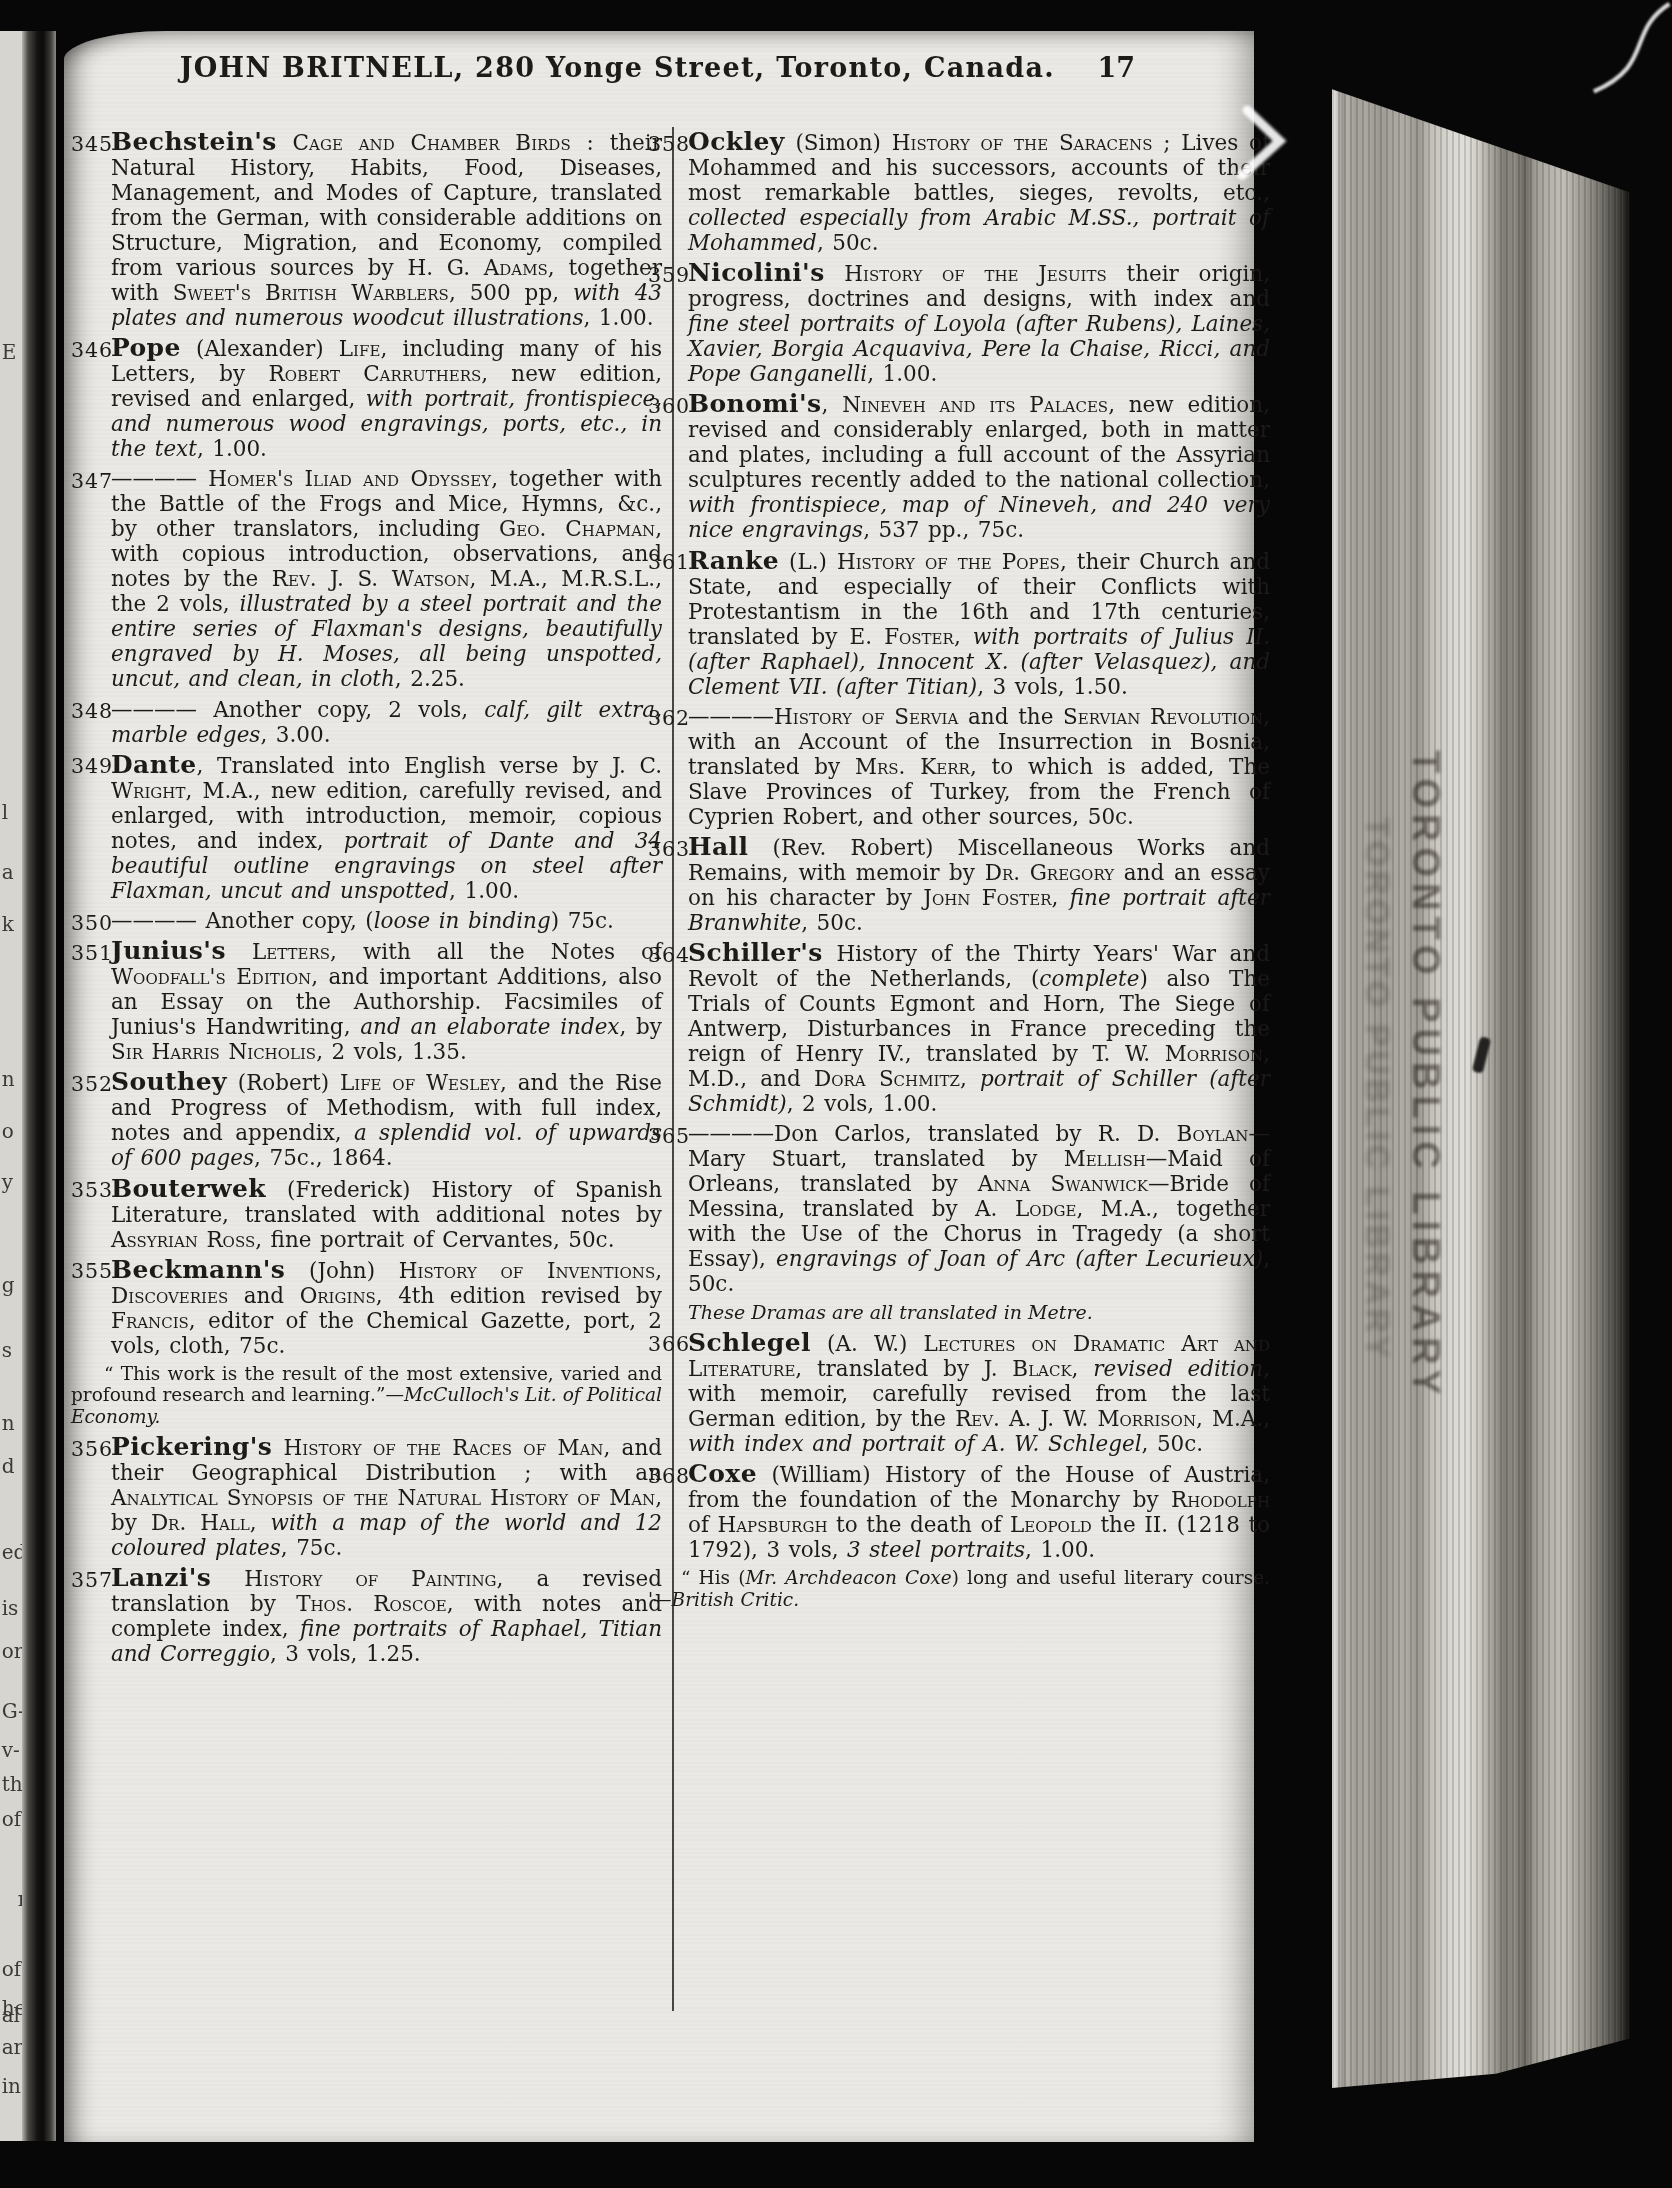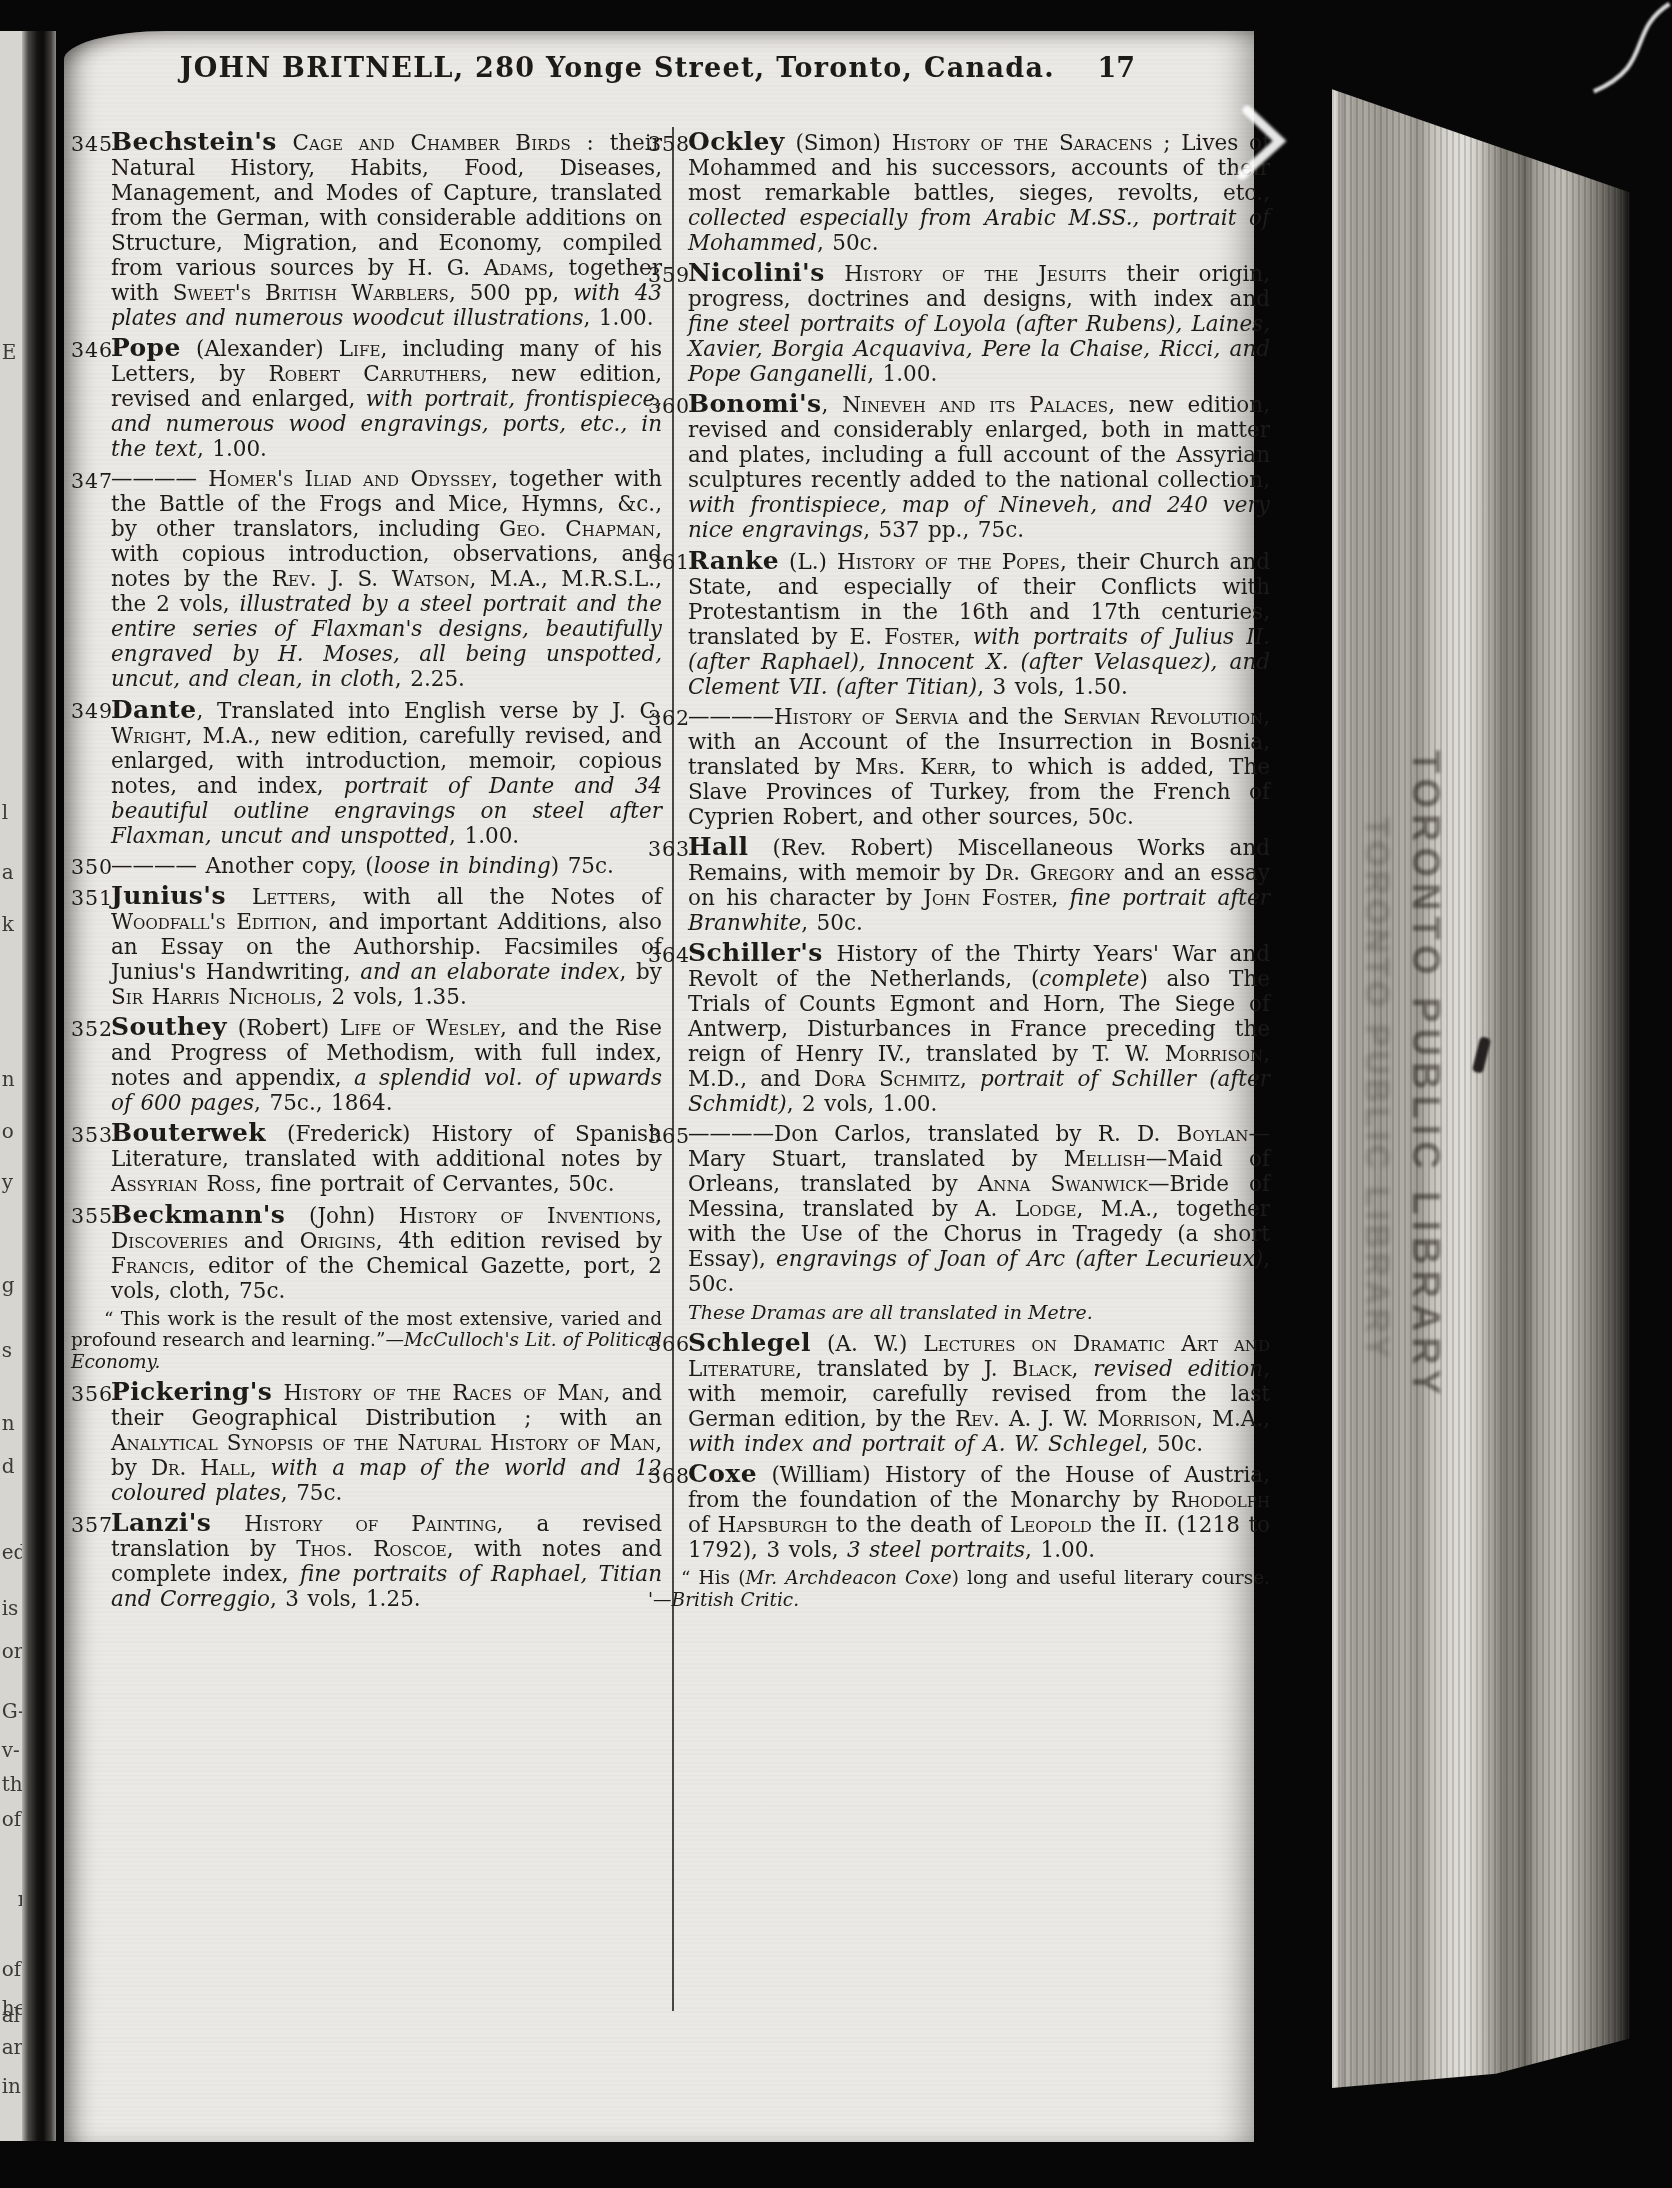--- a/index.html
+++ b/index.html
@@ -95,20 +95,21 @@
   <div id="page">
     <div id="page-header">
       <div id="header-title">JOHN BRITNELL, 280 Yonge Street, Toronto, Canada.</div>
       <div id="page-number">17</div>
     </div>
     <div id="col-divider"></div>
     <div class="col" id="col-left">
         <div class="entry"><span class="num">345</span><span><span class="sg-b">Bechstein's</span><span class="sg-sc"> Cage and Chamber Birds</span><span class="sg-n"> : their Natural History, Habits, Food, Diseases, Management, and Modes of Capture, translated from the German, with considerable additions on Structure, Migration, and Economy, compiled from various sources by H. G. </span><span class="sg-sc">Adams</span><span class="sg-n">, together with </span><span class="sg-sc">Sweet's British Warblers</span><span class="sg-n">, 500 pp, </span><span class="sg-i">with 43 plates and numerous woodcut illustrations</span><span class="sg-n">, 1.00.</span></span></div>
         <div class="entry"><span class="num">346</span><span><span class="sg-b">Pope</span><span class="sg-n"> (Alexander) </span><span class="sg-sc">Life</span><span class="sg-n">, including many of his Letters, by </span><span class="sg-sc">Robert Carruthers</span><span class="sg-n">, new edition, revised and enlarged, </span><span class="sg-i">with portrait, frontispiece, and numerous wood engravings, ports, etc., in the text</span><span class="sg-n">, 1.00.</span></span></div>
         <div class="entry"><span class="num">347</span><span><span class="sg-n">———— </span><span class="sg-sc">Homer's Iliad and Odyssey</span><span class="sg-n">, together with the Battle of the Frogs and Mice, Hymns, &amp;c., by other translators, including </span><span class="sg-sc">Geo. Chapman</span><span class="sg-n">, with copious introduction, observations, and notes by the </span><span class="sg-sc">Rev. J. S. Watson, M.A., M.R.S.L.</span><span class="sg-n">, the 2 vols, </span><span class="sg-i">illustrated by a steel portrait and the entire series of Flaxman's designs, beautifully engraved by H. Moses, all being unspotted, uncut, and clean, in cloth</span><span class="sg-n">, 2.25.</span></span></div>
+        <div class="entry"><span class="num">348</span><span><span class="sg-n">———— Another copy, 2 vols, </span><span class="sg-i">calf, gilt extra, marble edges</span><span class="sg-n">, 3.00.</span></span></div>
         <div class="entry"><span class="num">349</span><span><span class="sg-b">Dante</span><span class="sg-n">, Translated into English verse by </span><span class="sg-sc">J. C. Wright, M.A.</span><span class="sg-n">, new edition, carefully revised, and enlarged, with introduction, memoir, copious notes, and index, </span><span class="sg-i">portrait of Dante and 34 beautiful outline engravings on steel after Flaxman, uncut and unspotted</span><span class="sg-n">, 1.00.</span></span></div>
         <div class="entry"><span class="num">350</span><span><span class="sg-n">———— Another copy, (</span><span class="sg-i">loose in binding</span><span class="sg-n">) 75c.</span></span></div>
         <div class="entry"><span class="num">351</span><span><span class="sg-b">Junius's</span><span class="sg-sc"> Letters</span><span class="sg-n">, with all the Notes of </span><span class="sg-sc">Woodfall's Edition</span><span class="sg-n">, and important Additions, also an Essay on the Authorship. Facsimiles of Junius's Handwriting, </span><span class="sg-i">and an elaborate index</span><span class="sg-n">, by </span><span class="sg-sc">Sir Harris Nicholis</span><span class="sg-n">, 2 vols, 1.35.</span></span></div>
         <div class="entry"><span class="num">352</span><span><span class="sg-b">Southey</span><span class="sg-n"> (Robert) </span><span class="sg-sc">Life of Wesley</span><span class="sg-n">, and the Rise and Progress of Methodism, with full index, notes and appendix, </span><span class="sg-i">a splendid vol. of upwards of 600 pages</span><span class="sg-n">, 75c., 1864.</span></span></div>
         <div class="entry"><span class="num">353</span><span><span class="sg-b">Bouterwek</span><span class="sg-n"> (Frederick) History of Spanish Literature, translated with additional notes by </span><span class="sg-sc">Assyrian Ross</span><span class="sg-n">, fine portrait of Cervantes, 50c.</span></span></div>
         <div class="entry"><span class="num">355</span><span><span class="sg-b">Beckmann's</span><span class="sg-n"> (John) </span><span class="sg-sc">History of Inventions, Discoveries</span><span class="sg-n"> and </span><span class="sg-sc">Origins</span><span class="sg-n">, 4th edition revised by </span><span class="sg-sc">Francis</span><span class="sg-n">, editor of the Chemical Gazette, port, 2 vols, cloth, 75c.</span></span></div>
         <div class="note"><span><span class="sg-n">“ This work is the result of the most extensive, varied and profound research and learning.”—</span><span class="sg-i">McCulloch's Lit. of Political Economy.</span></span></div>
         <div class="entry"><span class="num">356</span><span><span class="sg-b">Pickering's</span><span class="sg-sc"> History of the Races of Man</span><span class="sg-n">, and their Geographical Distribution ; with an </span><span class="sg-sc">Analytical Synopsis of the Natural History of Man</span><span class="sg-n">, by </span><span class="sg-sc">Dr. Hall</span><span class="sg-n">, </span><span class="sg-i">with a map of the world and 12 coloured plates</span><span class="sg-n">, 75c.</span></span></div>
         <div class="entry"><span class="num">357</span><span><span class="sg-b">Lanzi's</span><span class="sg-sc"> History of Painting</span><span class="sg-n">, a revised translation by </span><span class="sg-sc">Thos. Roscoe</span><span class="sg-n">, with notes and complete index, </span><span class="sg-i">fine portraits of Raphael, Titian and Correggio</span><span class="sg-n">, 3 vols, 1.25.</span></span></div>
       </div>

